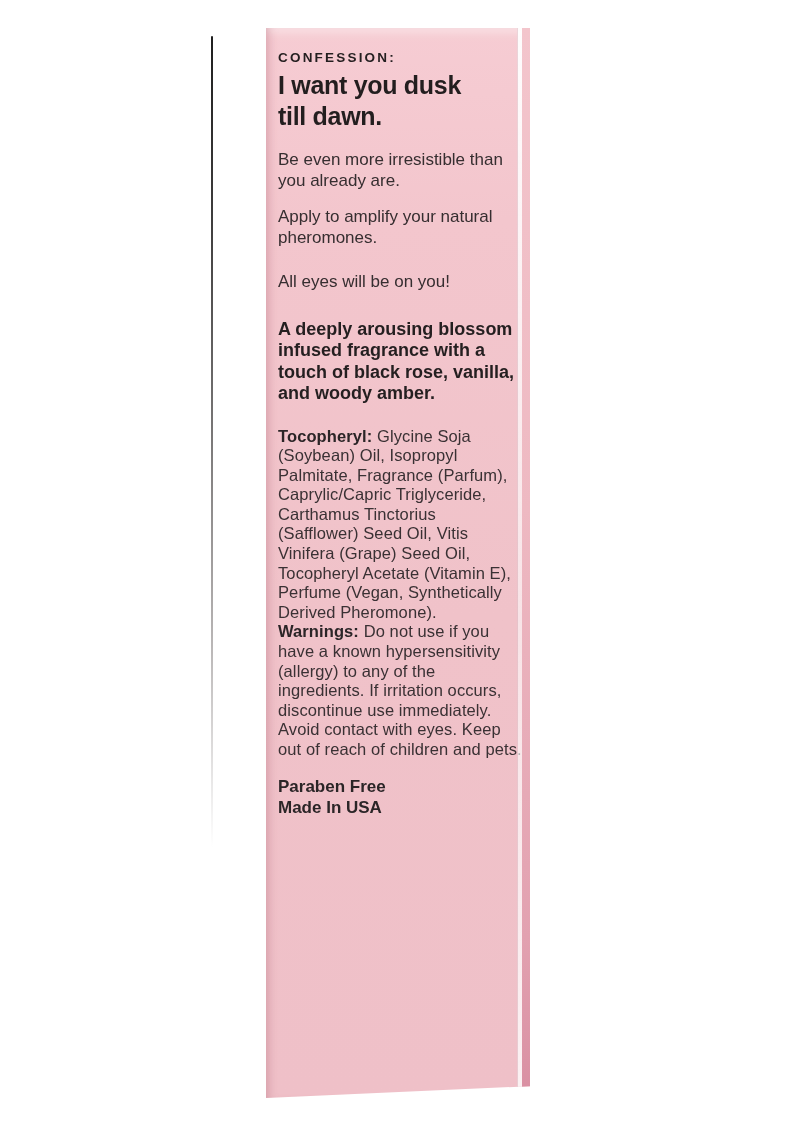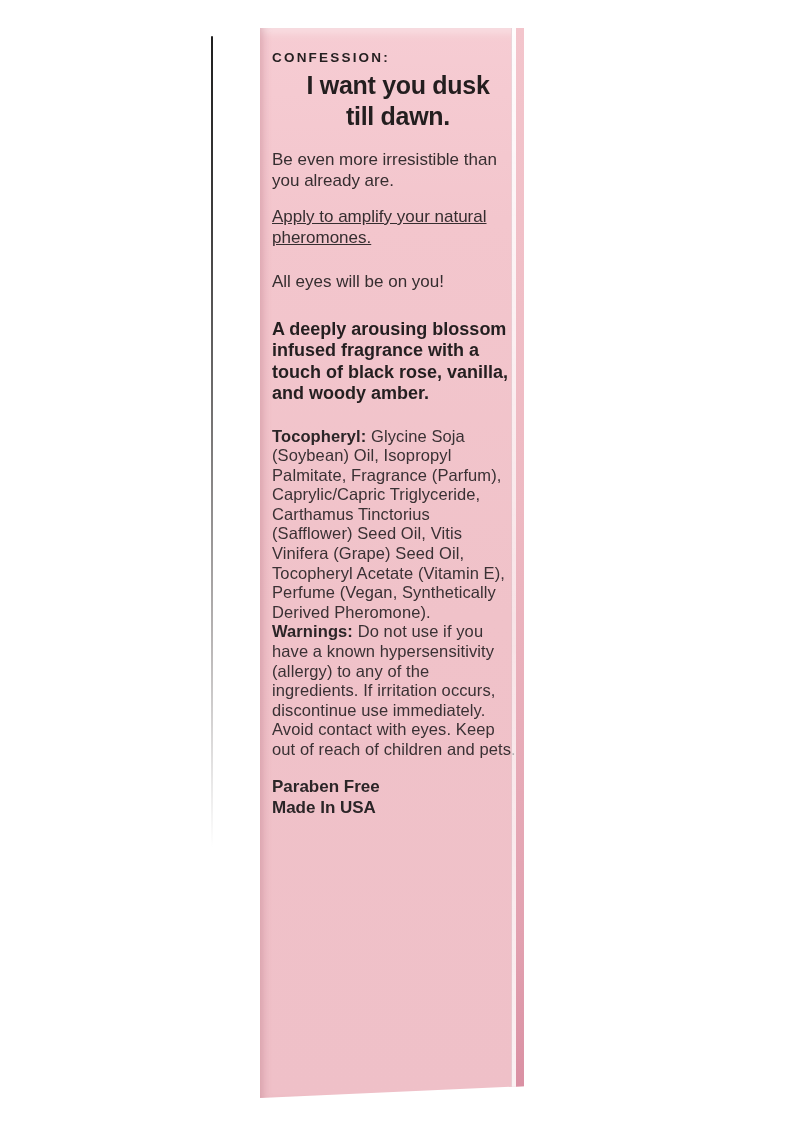--- a/index.html
+++ b/index.html
@@ -15,21 +15,21 @@
     position: absolute;
     left: 211px; top: 36px;
     width: 2px; height: 845px;
     border-radius: 1px;
     background: linear-gradient(180deg,
       #1f1f1f 0%, #3f3e3e 22%, #7b7979 48%, #b9b6b6 72%, rgba(255,255,255,0) 96%);
   }
   
   .box {
     position: absolute;
-    left: 260px; top: 28px;
+    left: 266px; top: 28px;
     width: 264px; height: 1070px;
     box-sizing: border-box;
     padding: 22px 0 0 12px;
     background: linear-gradient(180deg,
       #f6ccd3 0%, #f3c6cd 18%, #f0c2c9 55%, #efc0c8 100%);
     box-shadow: inset 8px 0 10px -6px rgba(178,104,120,0.45),
                 inset 0 10px 12px -8px rgba(255,255,255,0.65);
     clip-path: polygon(0 0, 100% 0, 100% 98.9%, 0 100%);
     overflow: hidden;
   }
@@ -53,28 +53,27 @@
     letter-spacing: 2.2px;
     color: #241f20;
     white-space: pre;
   }
   .headline {
     margin: 5px 0 0 0;
     font-size: 25px; font-weight: 700;
     line-height: 31px; letter-spacing: -0.3px;
     color: #231e1f;
     white-space: pre;
-    text-align: center;
   }
   .intro {
     margin: 0; font-size: 17px; line-height: 20.5px;
     color: #362e30; white-space: pre;
   }
   .intro.p1 { margin-top: 18px; }
-  .intro.p2 { margin-top: 16px; text-decoration: underline; }
+  .intro.p2 { margin-top: 16px; }
   .intro.p3 { margin-top: 24px; }
   .desc {
     margin: 28px 0 0 0;
     font-size: 18px; line-height: 19px;
     letter-spacing: 0.2px;
     color: #3a3134; white-space: pre;
   }
   .fragrance {
     margin: 26px 0 0 0;
     font-size: 18px; font-weight: 700;

